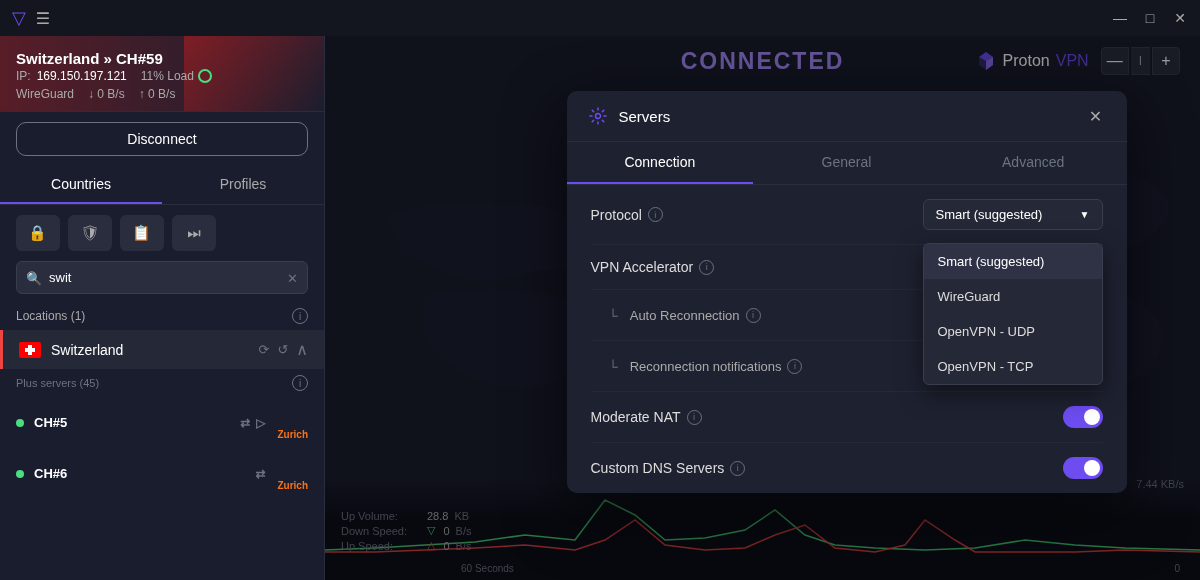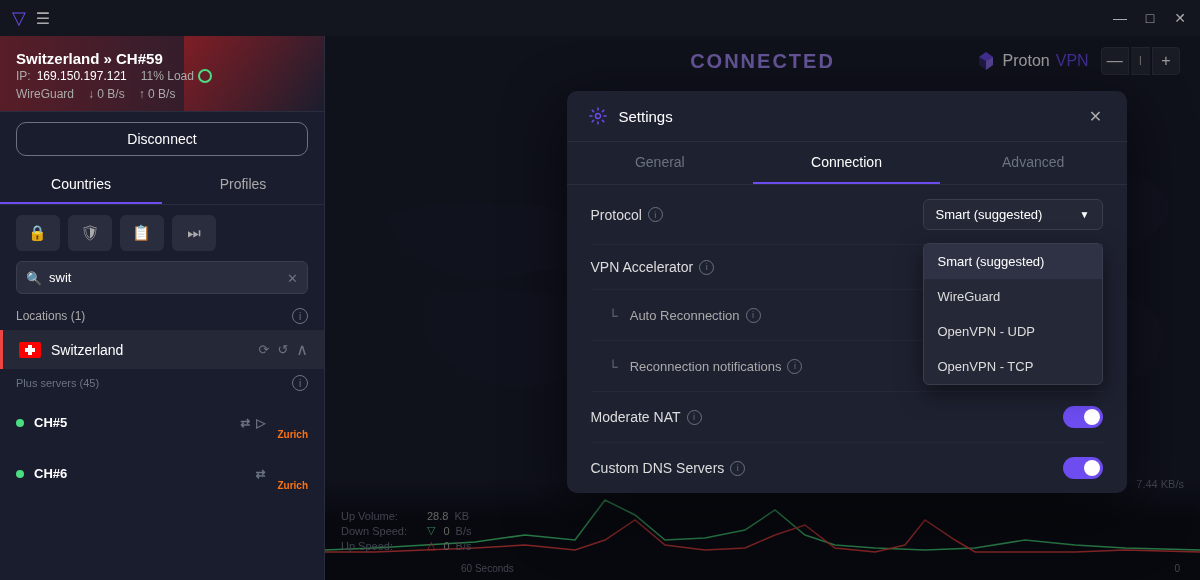--- a/index.html
+++ b/index.html
@@ -321,21 +321,21 @@
     .top-bar {
       height: 50px;
       display: flex;
       align-items: center;
       justify-content: space-between;
       padding: 0 20px;
       position: relative;
       z-index: 2;
     }
     .connected-text {
-      font-size: 20px;
+      font-size: 23px;
       font-weight: 700;
       color: #a78bfa;
       letter-spacing: 2px;
       position: absolute;
       left: 50%;
       transform: translateX(-50%);
     }
     .proton-logo {
       display: flex;
       align-items: center;
@@ -852,28 +852,28 @@
       <div class="settings-modal">
 
         <div class="modal-header">
           <div class="modal-title-row">
             <div class="modal-icon">
               <svg width="18" height="18" viewBox="0 0 18 18" fill="none">
                 <path d="M9 11.5a2.5 2.5 0 100-5 2.5 2.5 0 000 5z" stroke="#6d4cf0" stroke-width="1.5"></path>
                 <path d="M9 1v2M9 15v2M1 9h2M15 9h2M3.2 3.2l1.4 1.4M13.4 13.4l1.4 1.4M3.2 14.8l1.4-1.4M13.4 4.6l1.4-1.4" stroke="#6d4cf0" stroke-width="1.5" stroke-linecap="round"></path>
               </svg>
             </div>
-            <span class="modal-title">Settings</span>
+            <span class="modal-title">Servers</span>
           </div>
           <div class="modal-close">✕</div>
         </div>
 
         <div class="settings-tabs">
+          <div class="settings-tab active">Connection</div>
           <div class="settings-tab">General</div>
-          <div class="settings-tab active">Connection</div>
           <div class="settings-tab">Advanced</div>
         </div>
 
         <div class="settings-content">
 
           <div class="setting-row">
             <div class="setting-label">
               <span>Protocol</span>
               <div class="info-i">i</div>
             </div>

